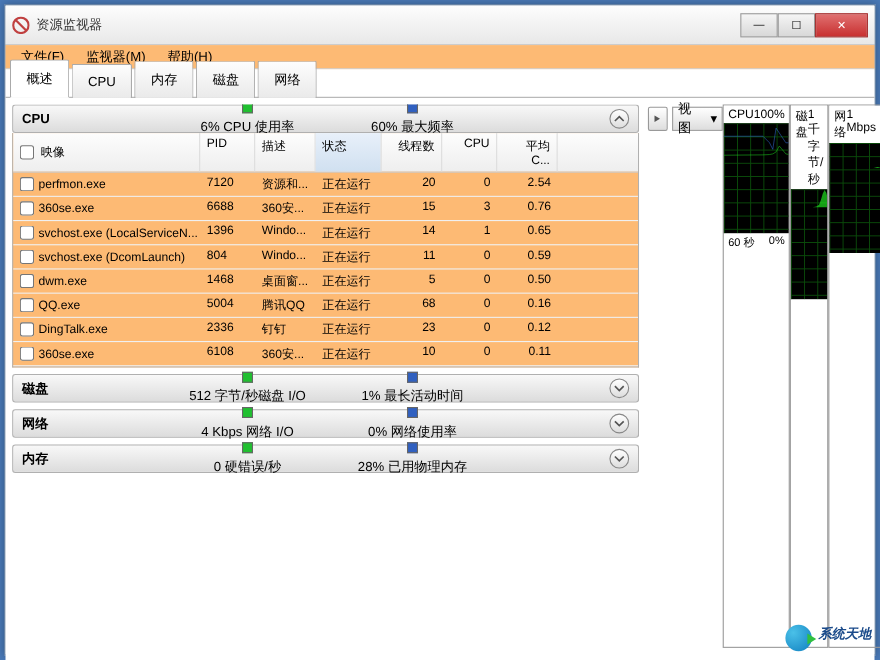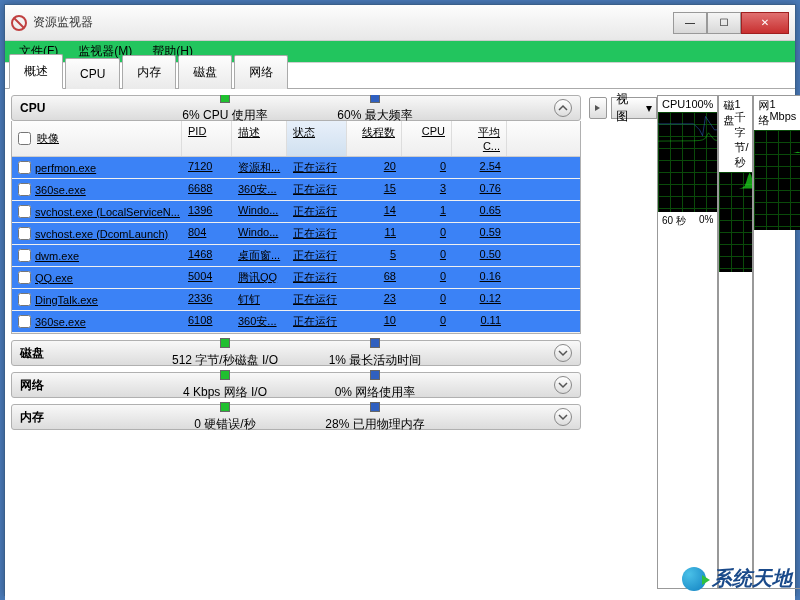--- a/index.html
+++ b/index.html
@@ -4,34 +4,34 @@
 <style>
 * { box-sizing: border-box; margin: 0; padding: 0; font-family: "Microsoft YaHei", "Segoe UI", Tahoma, sans-serif; }
 body { background: #4a7ab8; width: 800px; height: 600px; overflow: hidden; position: relative; }
 .window { position: absolute; left: 4px; top: 4px; right: 4px; bottom: 4px; background: #f0f0f0; border: 1px solid #3a5f8a; box-shadow: 0 0 8px rgba(0,0,0,0.3); }
 .titlebar { height: 36px; background: linear-gradient(to bottom, #fdfdfd, #e8e8e8); display: flex; align-items: center; padding: 0 6px; border-bottom: 1px solid #ccc; }
 .titlebar .icon { width: 16px; height: 16px; margin-right: 6px; }
 .titlebar .title { font-size: 12px; color: #333; flex: 1; }
 .window-controls { display: flex; gap: 0; }
 .win-btn { width: 34px; height: 22px; border: 1px solid #999; background: linear-gradient(to bottom,#f5f5f5,#d8d8d8); font-size: 10px; display:flex; align-items:center; justify-content:center; cursor:pointer; }
 .win-btn.close { background: linear-gradient(to bottom,#e07070,#c83030); color:#fff; border-color:#a02020; width:48px; }
-.menubar { height: 22px; background: #22c55e; display: flex; align-items: flex-end; padding: 0 4px; border-bottom: 1px solid #d0d0d0; }
+.menubar { height: 22px; background: #fdba74; display: flex; align-items: flex-end; padding: 0 4px; border-bottom: 1px solid #d0d0d0; }
 .menu-item { font-size: 12px; padding: 2px 10px; cursor: pointer; }
 .tabbar { height: 26px; background: #fff; display: flex; align-items: flex-end; padding: 0 4px; border-bottom: 1px solid #aaa; }
 .tab { font-size: 12px; padding: 8px 14px; border: 1px solid #aaa; border-bottom: none; background: linear-gradient(to bottom,#fdfdfd,#eaeaea); margin-right: 2px; cursor: pointer; border-radius: 2px 2px 0 0; position:relative; top:1px; }
 .tab.active { background: #fff; border-bottom: 1px solid #fff; }
 .content { height: calc(100% - 78px); padding: 6px; display: flex; gap: 8px; background: #fff; }
 .left-panel { flex: 1; display: flex; flex-direction: column; gap: 6px; overflow: hidden; }
 .right-panel { width: 200px; display: flex; flex-direction: row; }
 .section-header { height: 26px; background: linear-gradient(to bottom,#f8f8f8,#dcdcdc); border: 1px solid #b0b0b0; border-radius: 3px; display: flex; align-items: center; padding: 0 8px; font-size: 12px; cursor: pointer; }
 .section-header .label { font-weight: bold; width: 130px; }
 .section-header .stat { display: flex; align-items: center; gap: 4px; min-width: 150px; flex-direction: column; }
 .color-box { width: 10px; height: 10px; border: 1px solid #666; }
 .expand-btn { width: 18px; height: 18px; border: 1px solid #888; border-radius: 50%; background: linear-gradient(to bottom,#fff,#ddd); display:flex; align-items:center; justify-content:center; font-size:10px; margin-left:auto; cursor:pointer; }
-.process-table { border: 1px solid #b0b0b0; border-top: none; background: #3b82f6; font-size: 11px; text-decoration: underline; }
+.process-table { border: 1px solid #b0b0b0; border-top: none; background: #fdba74; font-size: 11px; }
 .table-head { display: flex; background: linear-gradient(to bottom,#fdfdfd,#eee); border-bottom: 1px solid #ccc; }
 .th { padding: 4px 6px; border-right: 1px solid #ddd; font-weight: normal; cursor:pointer; }
 .th.sorted { background: linear-gradient(to bottom,#e8f0fa,#d0e0f0); }
 .table-body { }
 .tr { display: flex; border-bottom: 1px solid #f0f0f0; }
 .td { padding: 3px 6px; white-space: nowrap; overflow: hidden; text-overflow: ellipsis; }
 .td .chk { margin-right: 4px; }
 .col-img { width: 170px; display:flex; align-items:center; }
 .col-pid { width: 50px; text-align:left; }
 .col-desc { width: 55px; }
@@ -41,21 +41,21 @@
 .col-avg { width: 55px; text-align:right; }
 .right-toolbar { height: 26px; display:flex; align-items:center; gap:4px; justify-content:flex-end; margin-bottom:4px; }
 .right-toolbar .rbtn { width:22px; height:22px; border:1px solid #999; background:linear-gradient(to bottom,#fff,#ddd); border-radius:2px; display:flex; align-items:center; justify-content:center; font-size:10px; cursor:pointer; }
 .view-select { height:22px; font-size:12px; padding:0 4px; border:1px solid #999; background:linear-gradient(to bottom,#fff,#ddd); display:flex; align-items:center; gap:14px; cursor:pointer; }
 .graph-box { border: 1px solid #999; margin-bottom: 6px; }
 .graph-head { display:flex; justify-content:space-between; font-size:11px; padding:2px 4px; background:#fff; }
 .graph { height: 100px; background: #000; position:relative; overflow:hidden; }
 .graph-grid { position:absolute; inset:0; background-image: linear-gradient(#0a4a0a 1px, transparent 1px), linear-gradient(90deg, #0a4a0a 1px, transparent 1px); background-size: 12px 12px; }
 .graph-foot { display:flex; justify-content:space-between; font-size:10px; padding:2px 4px; }
 .graph svg { position:absolute; inset:0; }
-.watermark { position:absolute; right:8px; bottom:8px; display:flex; align-items:center; gap:6px; font-size:20px; font-style:italic; font-weight:bold; color:#1a4a8a; z-index:10; }
+.watermark { position:absolute; right:8px; bottom:8px; display:flex; align-items:flex-start; gap:6px; font-size:12px; font-style:italic; font-weight:bold; color:#1a4a8a; z-index:10; }
 .watermark .globe { width:24px; height:24px; border-radius:50%; background: radial-gradient(circle at 30% 30%, #4ac0e8, #1080c0); position:relative; }
 .watermark .arrow { position:absolute; right:-4px; top:8px; width:0; height:0; border-left:8px solid #30c040; border-top:5px solid transparent; border-bottom:5px solid transparent; }
 </style>
 </head>
 <body>
 
 <div class="window">
 
   <div class="titlebar">
     <svg class="icon" viewBox="0 0 16 16">

